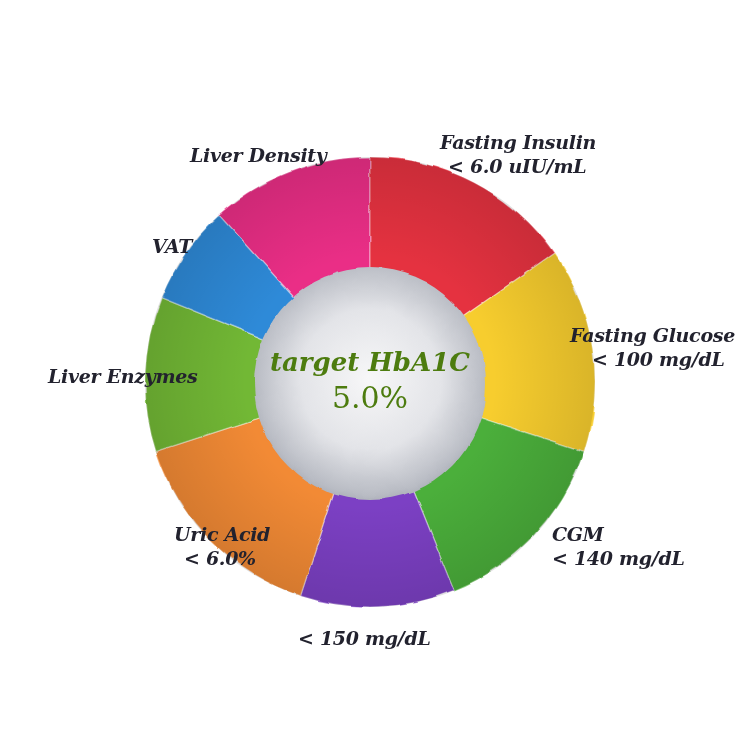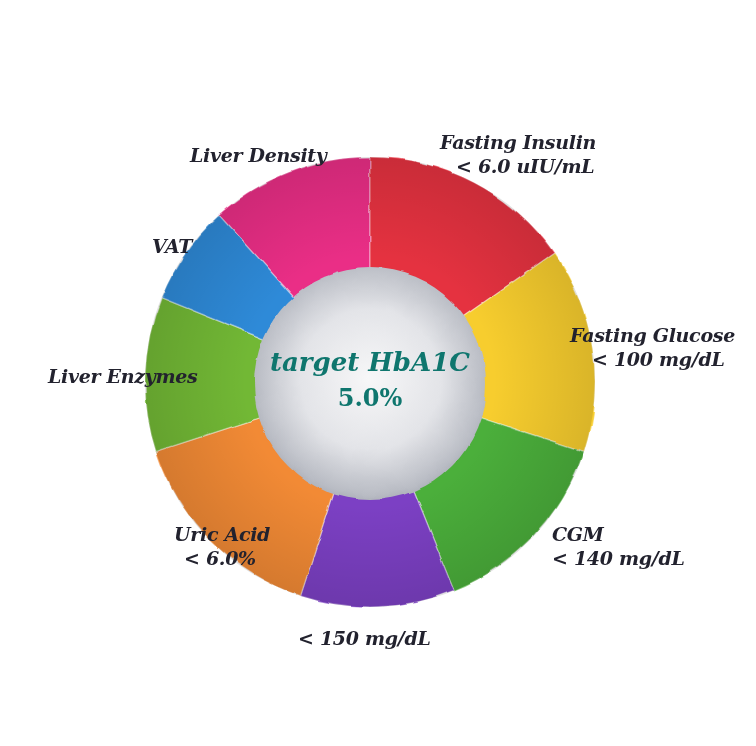--- a/index.html
+++ b/index.html
@@ -4,23 +4,23 @@
 <style>
   html, body { margin: 0; padding: 0; background: #ffffff; }
   body { width: 756px; height: 746px; position: relative; overflow: hidden;
          font-family: "DejaVu Serif", serif; color: #1f1f2e; }
   #wheel { position: absolute; left: 0; top: 0; width: 756px; height: 746px; }
   .label { position: absolute; font-family: "DejaVu Serif", serif; font-style: italic;
            font-weight: bold; font-size: 19px; line-height: 24px; color: #22222e;
            white-space: nowrap; letter-spacing: -0.3px; }
   .label .sub { display: block; font-weight: bold; }
   .center-text { position: absolute; left: 255px; top: 345px; width: 230px; text-align: center;
-                 font-family: "DejaVu Serif", serif; color: #0f766e; }
+                 font-family: "DejaVu Serif", serif; color: #4d7c0f; }
   .center-text .t1 { font-size: 26px; font-style: italic; font-weight: bold; line-height: 34px; }
-  .center-text .t2 { font-size: 24px; font-weight: bold; line-height: 38px; }
+  .center-text .t2 { font-size: 30px; font-weight: normal; line-height: 38px; }
 </style>
 </head>
 <body>
 
 <svg id="wheel" viewBox="0 0 756 746" xmlns="http://www.w3.org/2000/svg">
   <defs>
     <filter id="wc" x="-10%" y="-10%" width="120%" height="120%">
       <feTurbulence type="fractalNoise" baseFrequency="0.035" numOctaves="3" seed="4" result="n"></feTurbulence>
       <feDisplacementMap in="SourceGraphic" in2="n" scale="5" xChannelSelector="R" yChannelSelector="G"></feDisplacementMap>
     </filter>
@@ -52,21 +52,21 @@
 <div class="center-text">
   <div class="t1">target HbA1C</div>
   <div class="t2">5.0%</div>
 </div>
 
 <div class="label" style="left:190px; top:143px;">
   <span>Liver Density</span>
 </div>
 <div class="label" style="left:440px; top:130px;">
   <span class="sub">Fasting Insulin</span>
-  <span class="sub" style="padding-left:8px;margin-left:8px;">&lt; 6.0 uIU/mL</span>
+  <span class="sub" style="padding-left:8px;">&lt; 6.0 uIU/mL</span>
 </div>
 <div class="label" style="left:570px; top:323px;">
   <span class="sub">Fasting Glucose</span>
   <span class="sub" style="padding-left:22px;">&lt; 100 mg/dL</span>
 </div>
 <div class="label" style="left:552px; top:522px;">
   <span class="sub">CGM</span>
   <span class="sub">&lt; 140 mg/dL</span>
 </div>
 <div class="label" style="left:296px; top:626px;">

